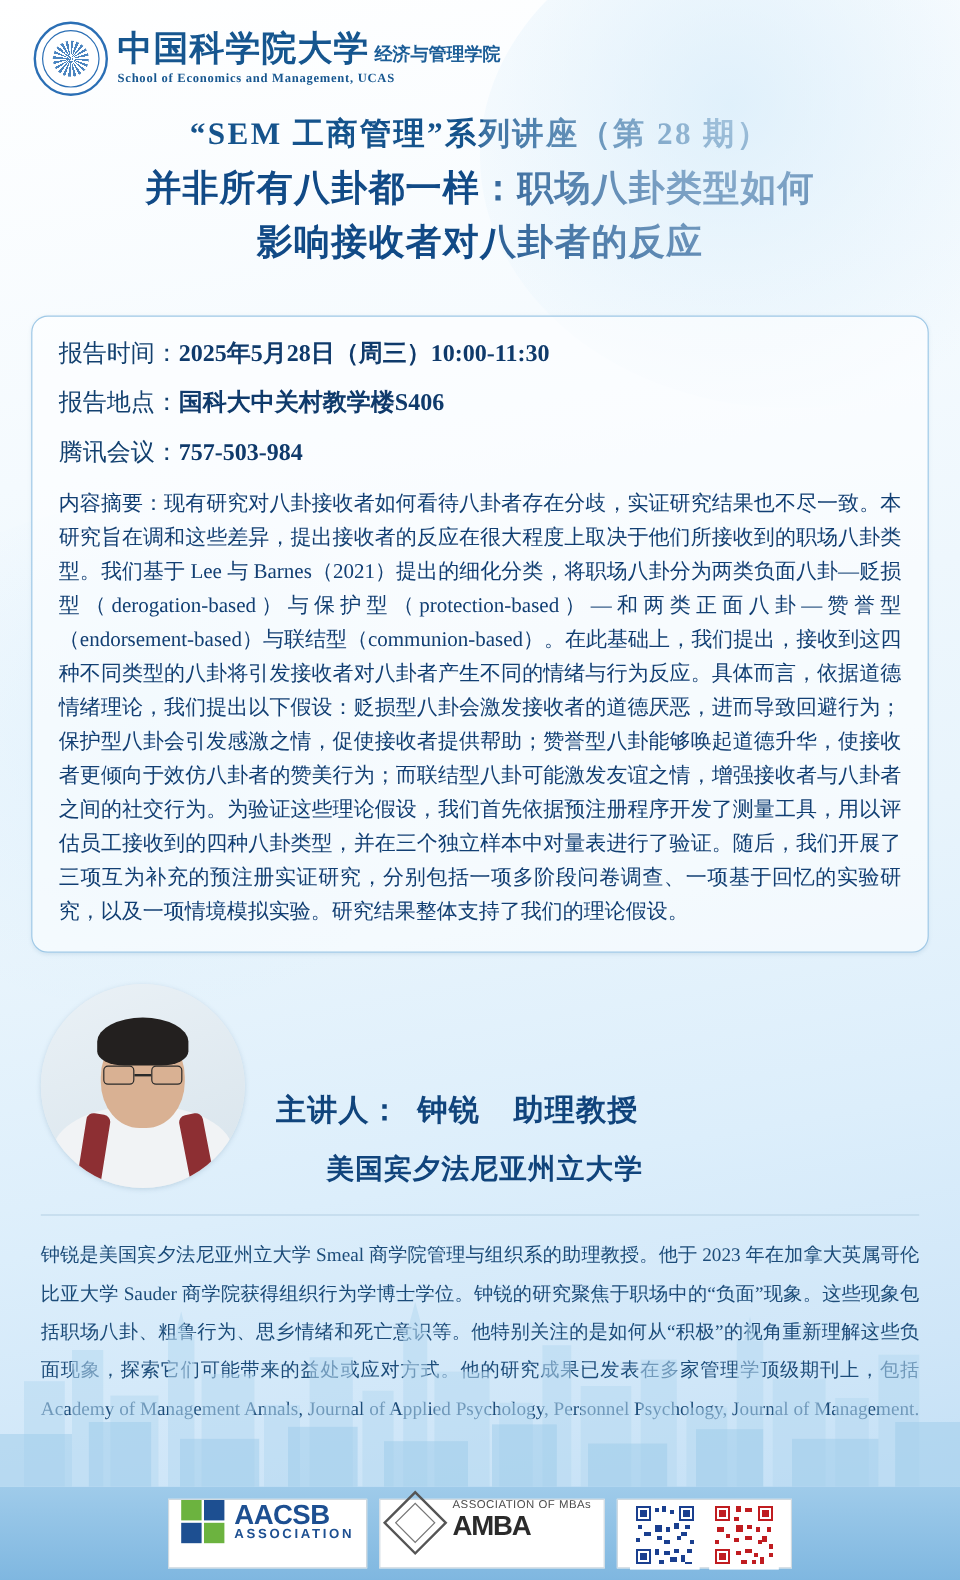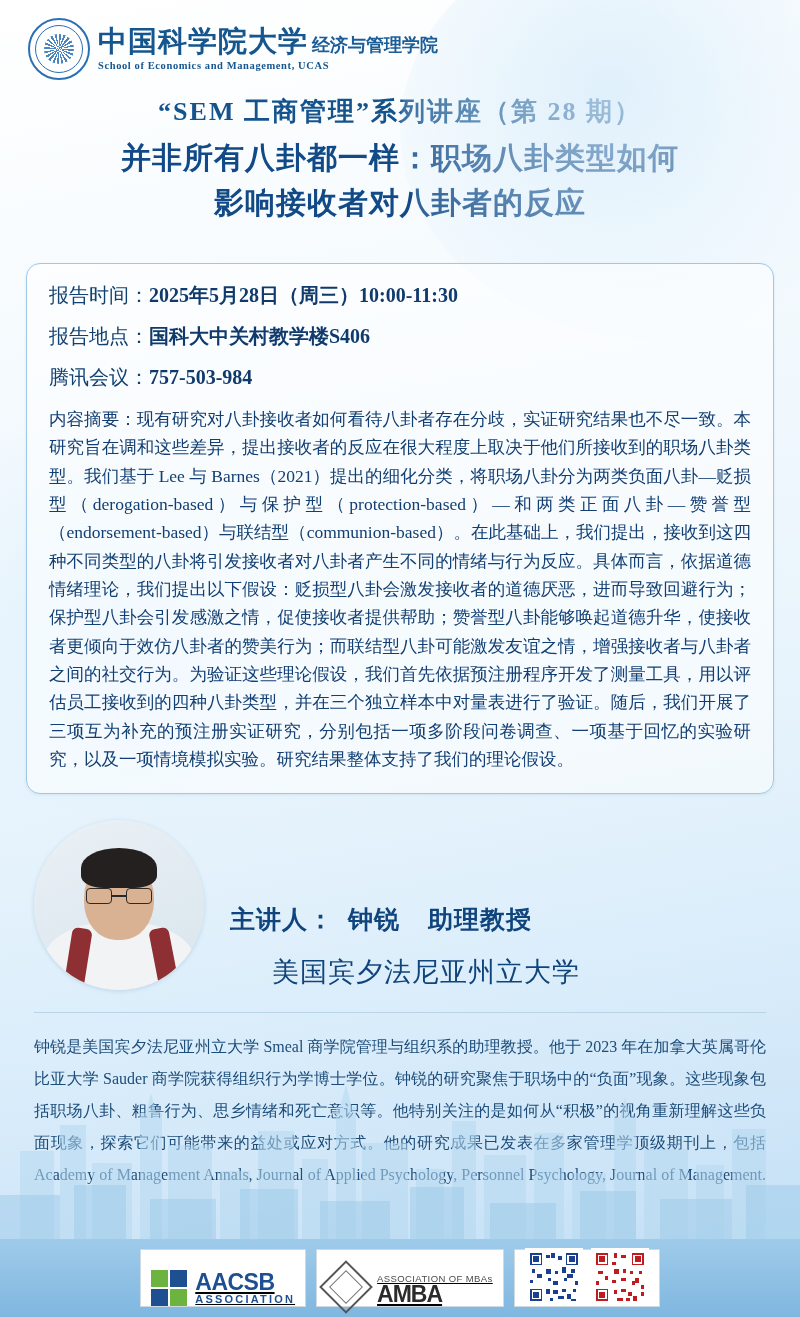--- a/index.html
+++ b/index.html
@@ -56,21 +56,21 @@
     background:
       repeating-conic-gradient(from 0deg, #2b6fb5 0deg 9deg, #ffffff 9deg 18deg);
     opacity: .85;
   }
   .ucas-text { line-height: 1; }
   .ucas-cn {
     font-size: 29px; font-weight: bold; color: #16568f;
     letter-spacing: 1px; font-family: "Liberation Serif", serif;
   }
   .ucas-sub-cn {
-    font-size: 18px; color: #1b5d97; font-weight: bold;
+    font-size: 15px; color: #1b5d97; font-weight: bold;
     display: inline-block; margin-left: 4px;
   }
   .ucas-en {
     font-size: 10.5px; color: #16568f; font-weight: bold;
     letter-spacing: .6px; margin-top: 5px;
   }
   .hdr-mid { flex: 1 1 auto; }
   .logo-right { display: flex; align-items: center; gap: 9px; }
   .amss-mark {
     width: 54px; height: 50px; position: relative; flex: 0 0 auto;
@@ -182,21 +182,21 @@
   .portrait .glasses::after {
     content:""; position:absolute; left:26px; top:7px; width:14px; height:1.6px; background:#2a2a2a;
   }
   .speaker-text { padding-top: 6px; }
   .speaker-line1 {
     font-size: 25px; font-weight: bold; color: #10447c; letter-spacing: 1px;
   }
   .speaker-line1 .nm { margin-left: 14px; }
   .speaker-line1 .ttl { margin-left: 28px; }
   .speaker-line2 {
-    font-size: 27px; font-weight: normal; color: #10447c;
+    font-size: 23px; font-weight: bold; color: #10447c;
     margin-top: 18px; margin-left: 42px; letter-spacing: 1px;
   }
 
   
   .divider {
     height: 1px; background: #b9d4e7; margin: 22px 34px 0;
   }
   .bio {
     margin: 18px 34px 0;
     font-size: 16px;
@@ -216,21 +216,21 @@
   
   .footer {
     position: absolute; left: 0; right: 0; bottom: 0;
     height: 78px;
     background: linear-gradient(180deg, #9fcbea 0%, #7fb7e0 100%);
     display: flex; align-items: center; justify-content: center;
     gap: 10px;
   }
   .badge {
     background: #fff; border: 1px solid #cfd9e0;
-    height: 58px; display: flex; align-items: flex-end; padding: 0 10px; gap: 8px; text-decoration: underline;
+    height: 58px; display: flex; align-items: flex-start; padding: 0 10px; gap: 8px;
   }
   .aacsb-sq {
     width: 36px; height: 36px; position: relative; flex: 0 0 auto;
   }
   .aacsb-sq .q { position: absolute; width: 17px; height: 17px; }
   .aacsb-sq .q1 { left: 0; top: 0; background: #6cb33f; }
   .aacsb-sq .q2 { right: 0; top: 0; background: #1d4f91; }
   .aacsb-sq .q3 { left: 0; bottom: 0; background: #1d4f91; }
   .aacsb-sq .q4 { right: 0; bottom: 0; background: #6cb33f; }
   .aacsb-txt { line-height: 1.05; }

